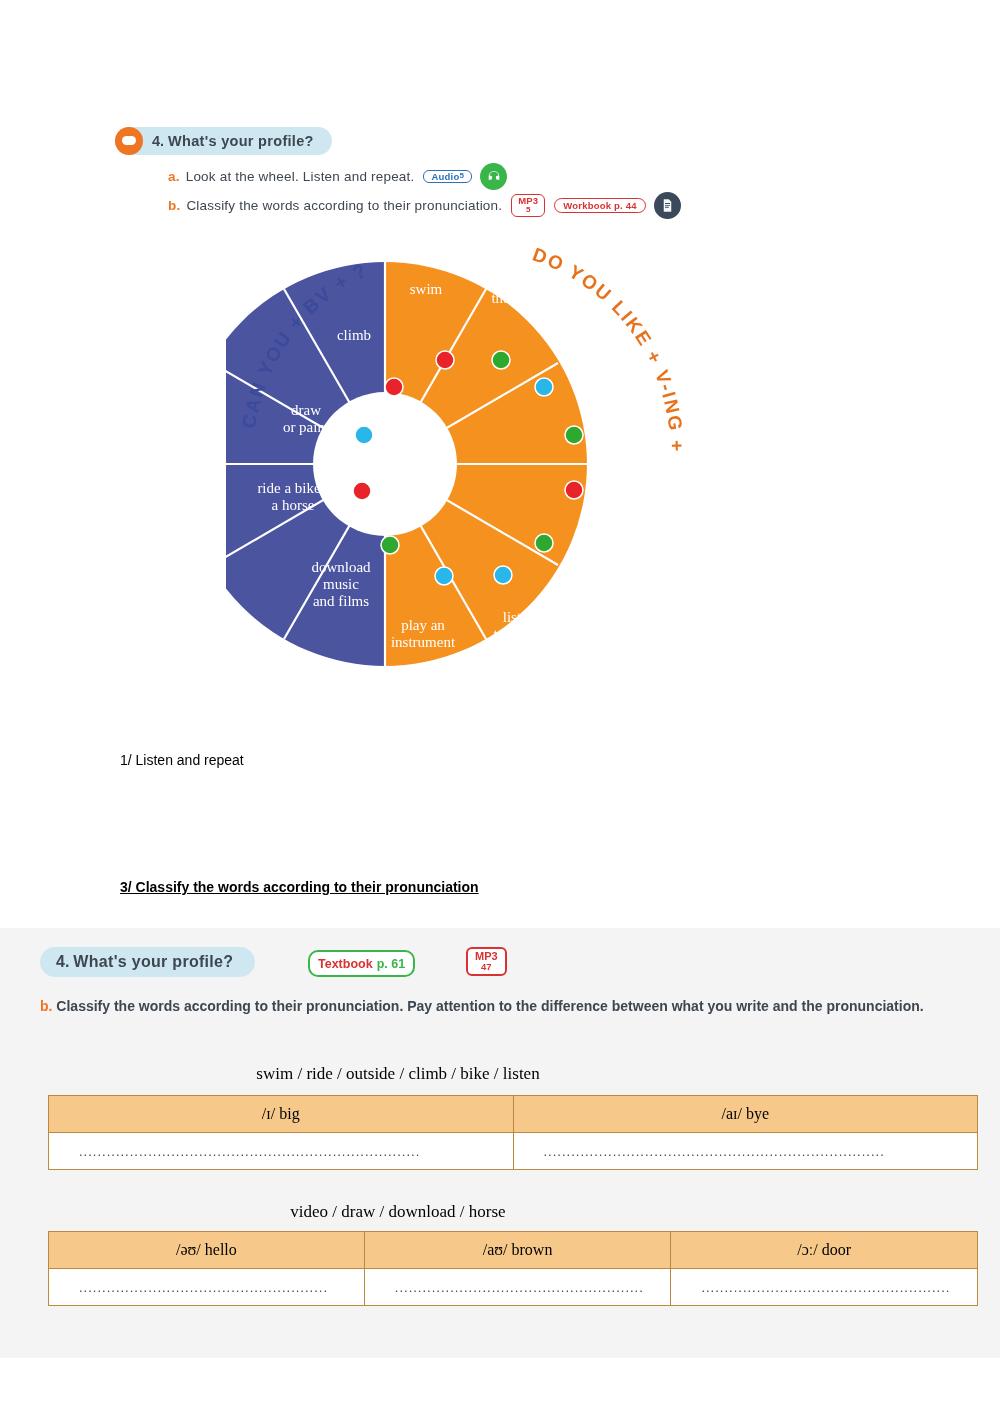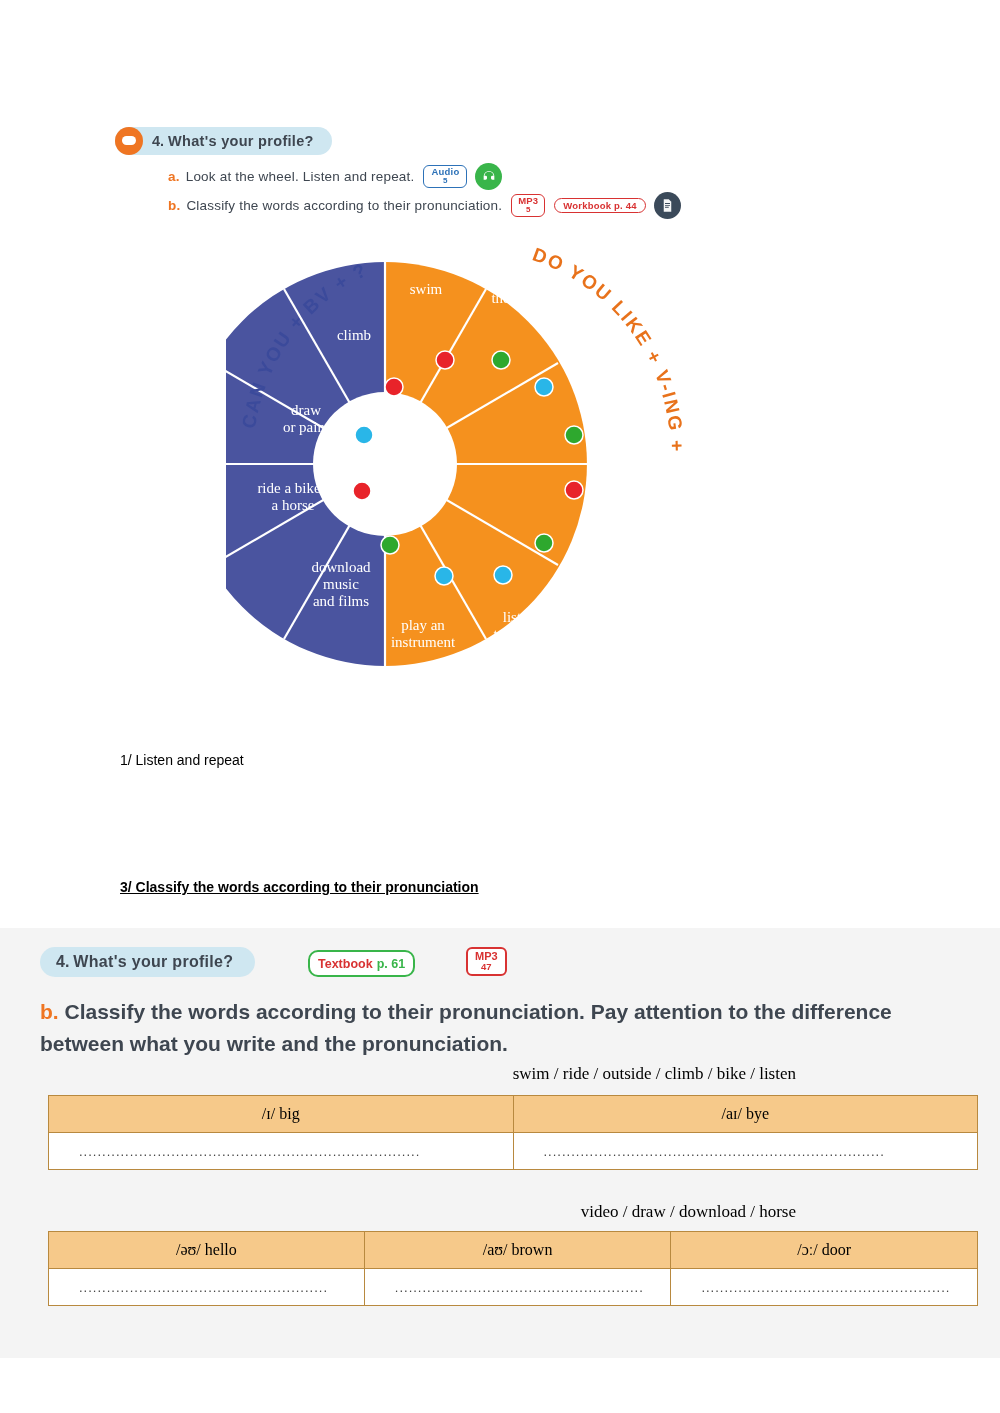--- a/index.html
+++ b/index.html
@@ -86,21 +86,21 @@
     font-size: 9.5px;
     font-weight: bold;
     padding: 2px 6px;
     margin-left: 9px;
     line-height: 1.05;
     white-space: nowrap;
   }
   .tag-audio {
     border: 1.5px solid #2d72b8;
     color: #2d72b8;
-    flex-direction: column;
+    flex-direction: row;
     padding: 1px 7px;
   }
   .tag-audio small { font-size: 8px; display: block; }
   .tag-mp3 {
     border: 1.5px solid #d83232;
     color: #d83232;
     flex-direction: column;
     padding: 1px 6px;
   }
   .tag-mp3 small { font-size: 8px; display: block; }
@@ -202,31 +202,31 @@
     padding: 1px 7px;
     line-height: 1.1;
   }
   .tag-mp3-2 small { font-size: 9.5px; display: block; }
 
   .instr {
     position: absolute;
     left: 40px;
     top: 996px;
     width: 920px;
-    font-size: 21px;
+    font-size: 14px;
     color: #3e4650;
     font-weight: bold;
     line-height: 1.5;
   }
   .instr .letter { color: #ef7522; }
 
   .word-line {
     position: absolute;
     width: 796px;
-    text-align: right;
+    text-align: center;
     font-family: "Liberation Serif", serif;
     font-size: 17px;
     color: #000;
   }
   .wl-1 { top: 1064px; }
   .wl-2 { top: 1202px; }
 
   table.ex-table {
     position: absolute;
     border-collapse: collapse;

